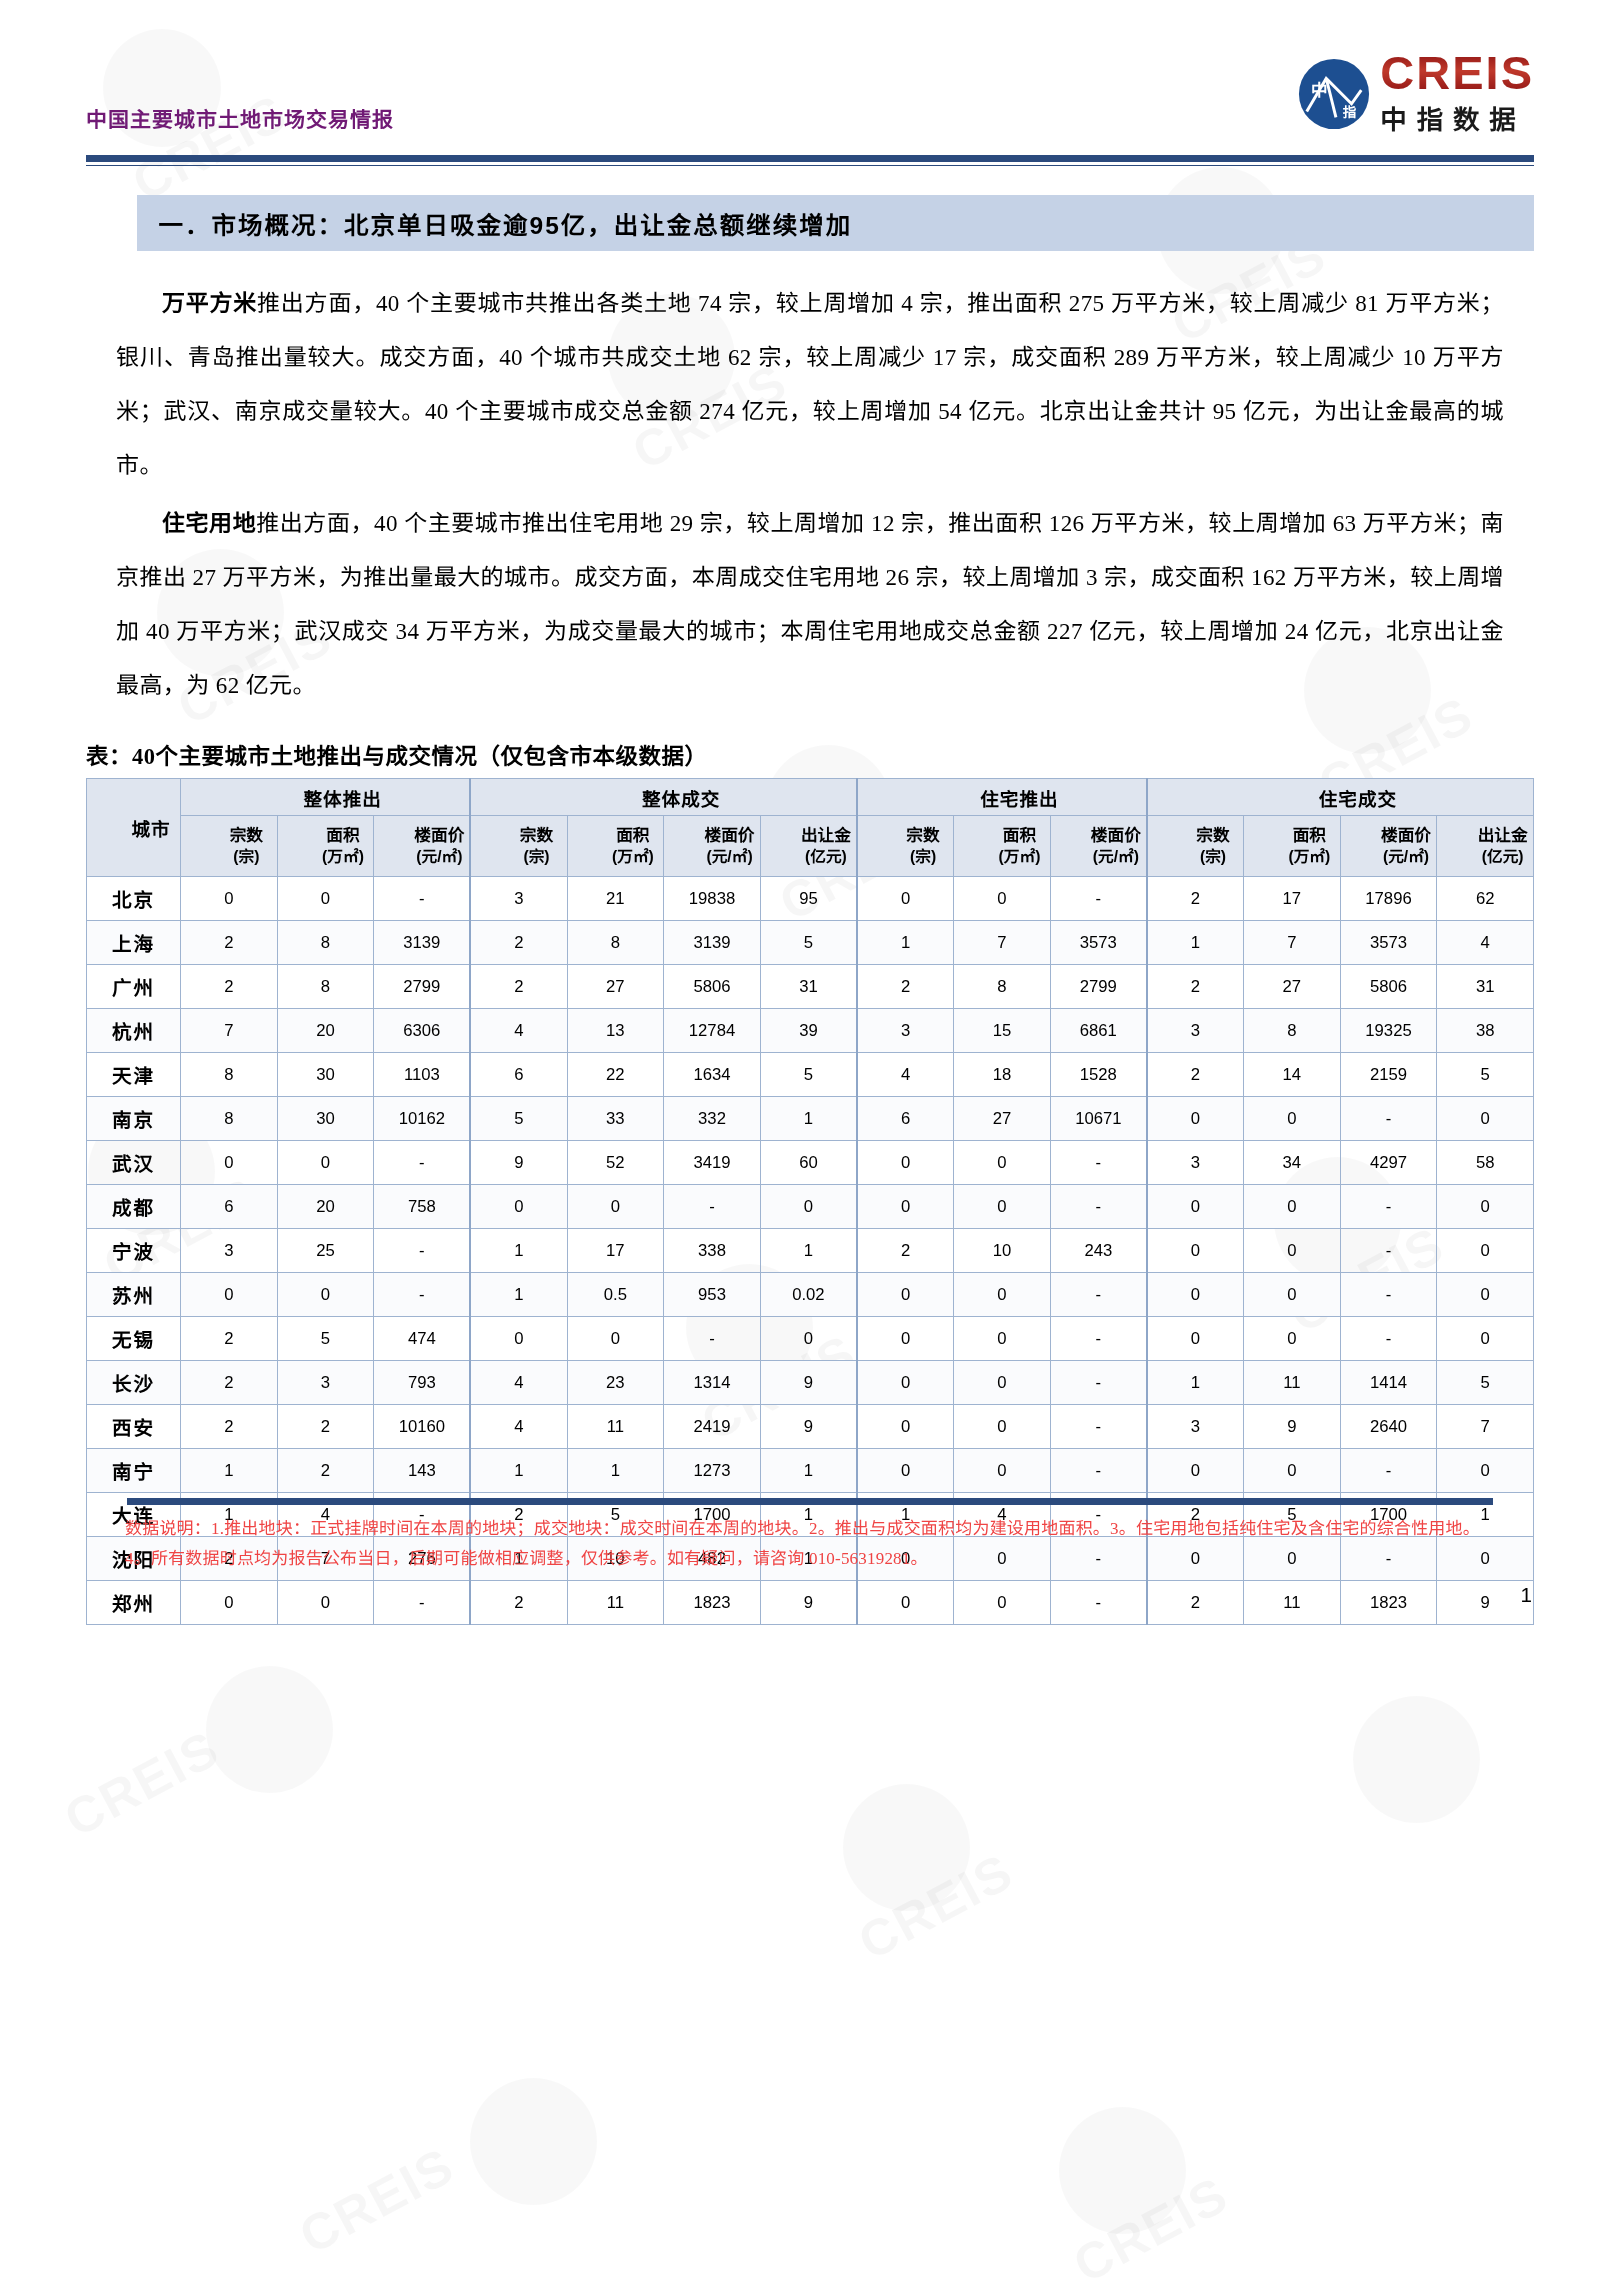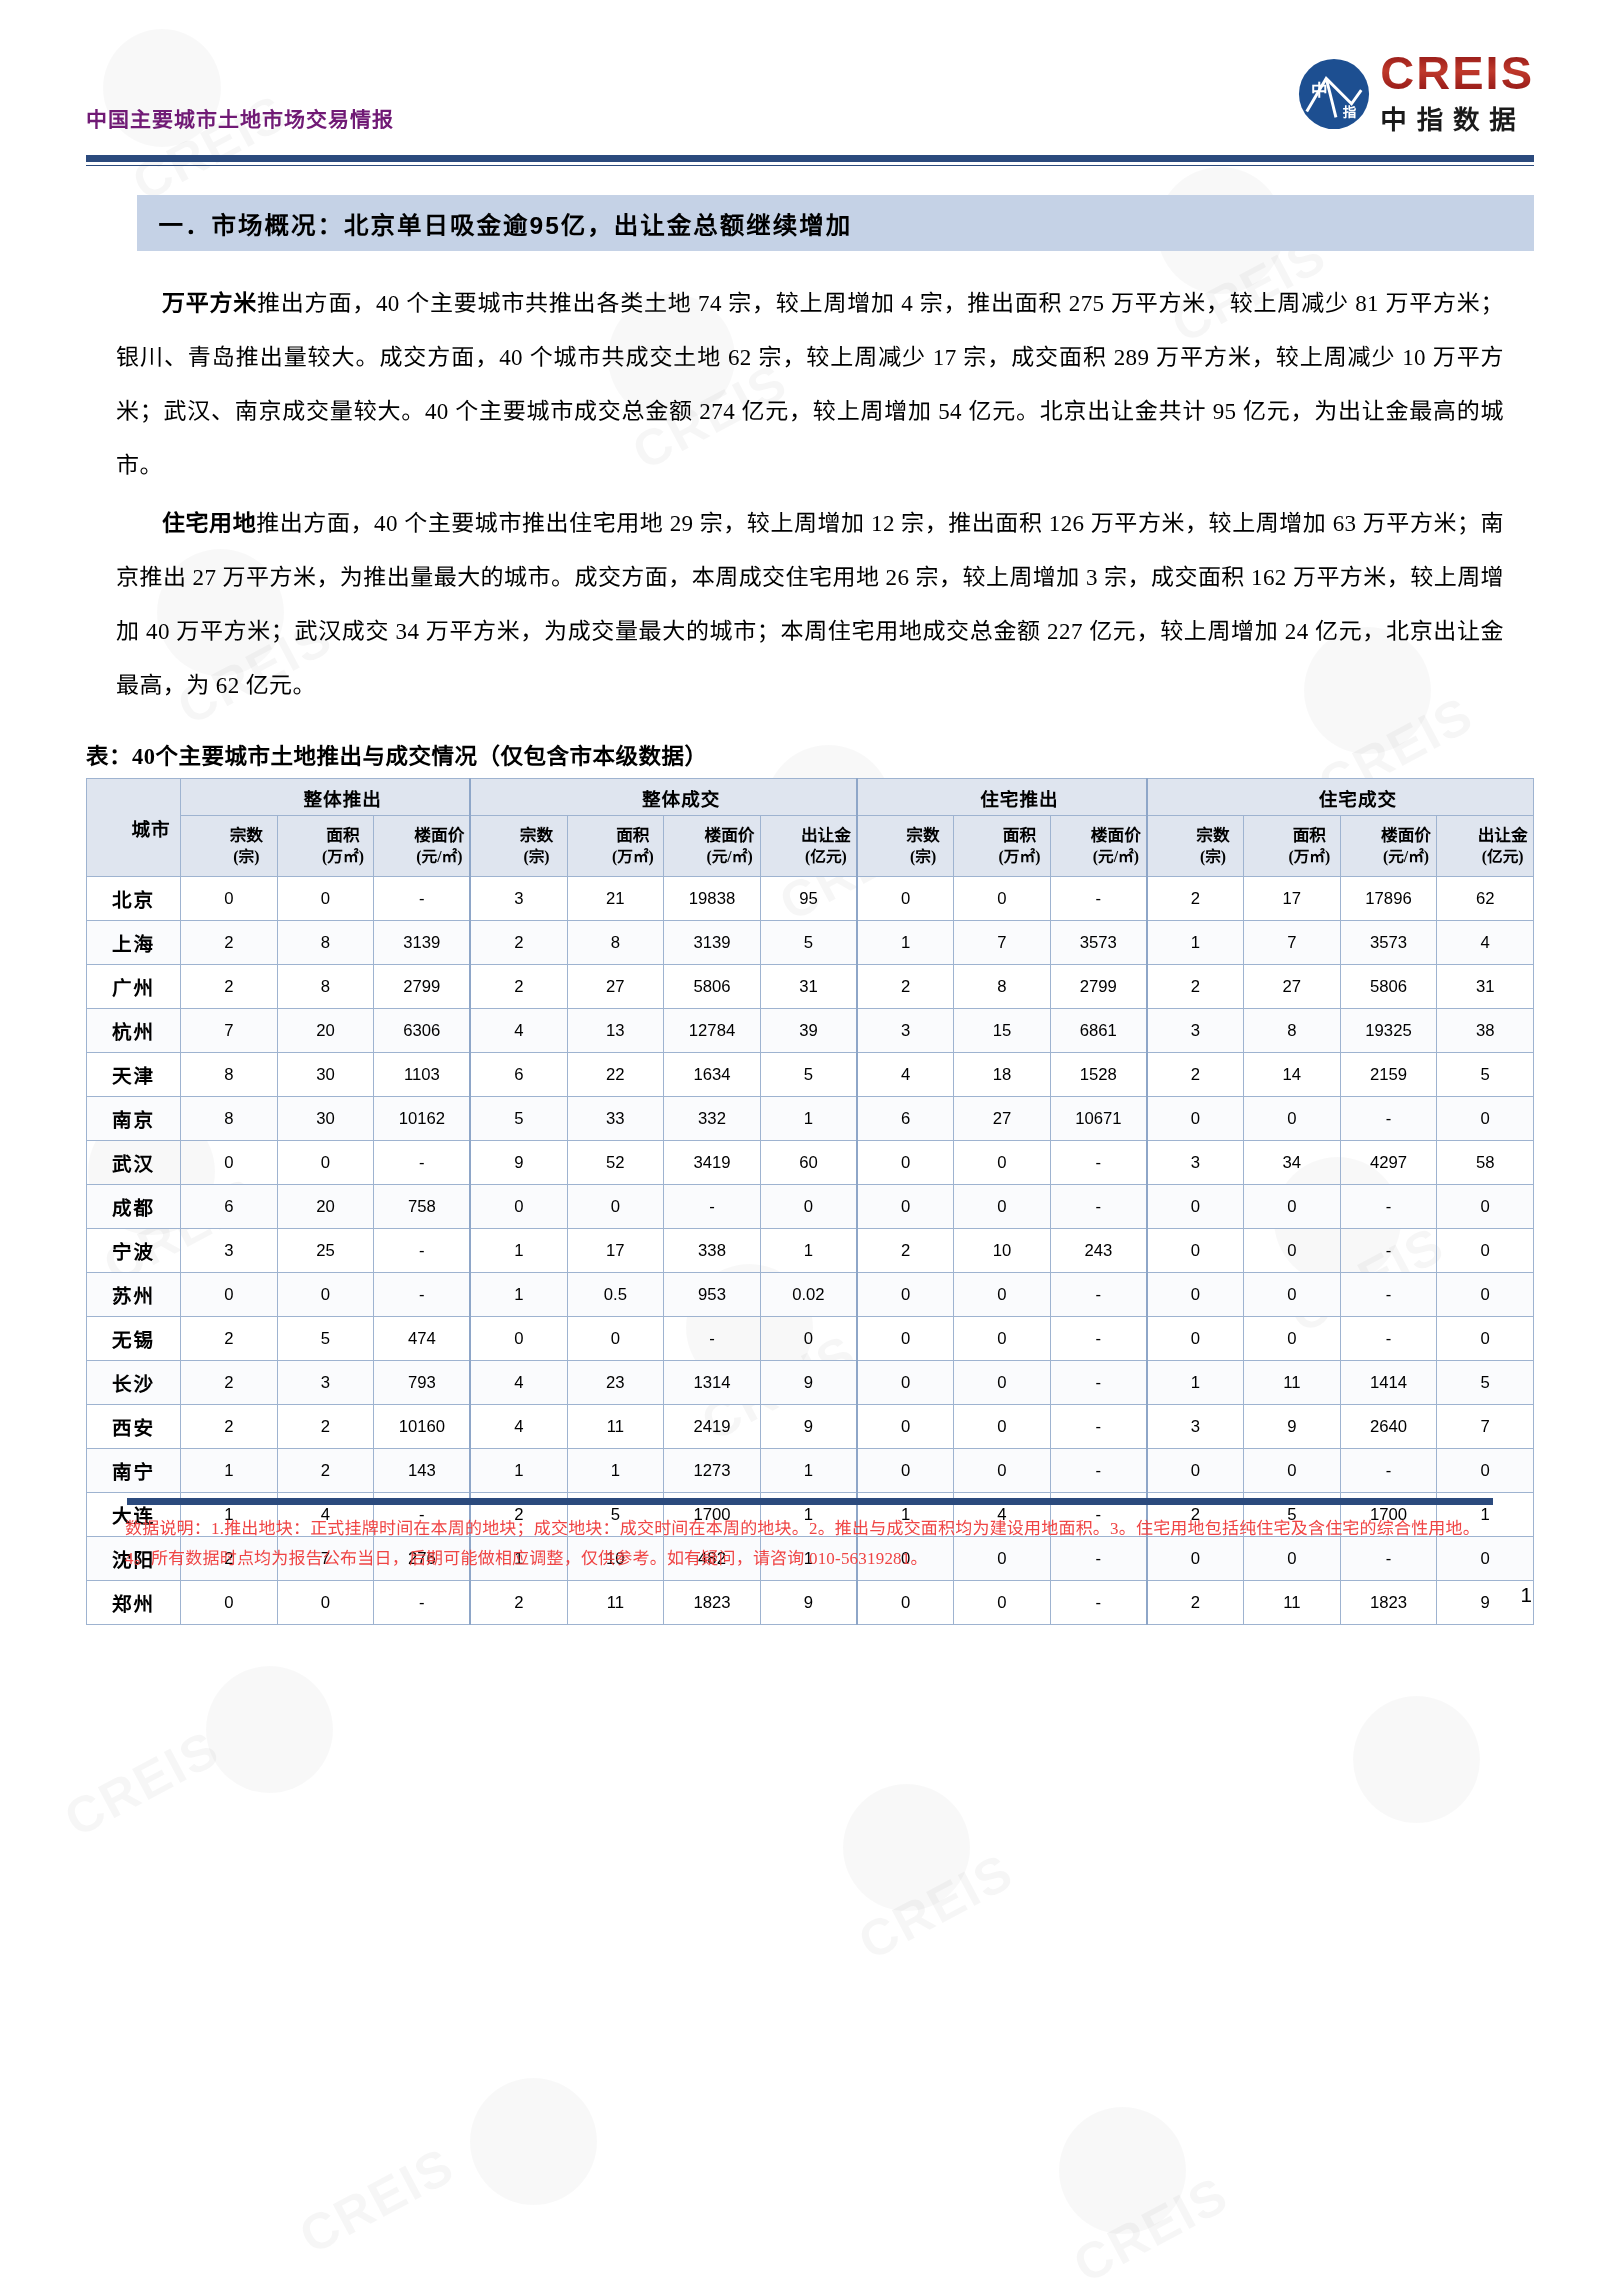--- a/index.html
+++ b/index.html
@@ -148,21 +148,21 @@
     table-layout: fixed;
   }
   table.land th, table.land td {
     border: 1px solid #9eb3d0;
     text-align: center;
     vertical-align: middle;
     padding: 0;
   }
   table.land thead th {
     background: #dfe5ef;
-    font-family: Liberation Serif, serif;
+    font-family: Liberation Sans, sans-serif;
     font-weight: bold;
     color: #000;
     font-size: 18.6px;
     letter-spacing: 1px;
     padding-left: 35px;
   }
   table.land thead tr.grp th { height: 37px; }
   table.land thead tr.sub th {
     height: 61px;
     font-size: 16.7px;

